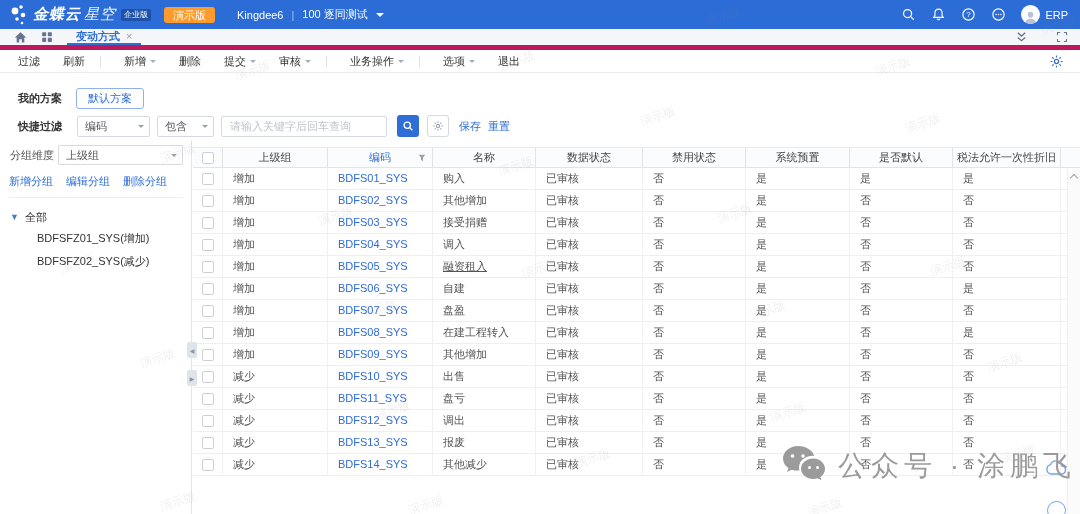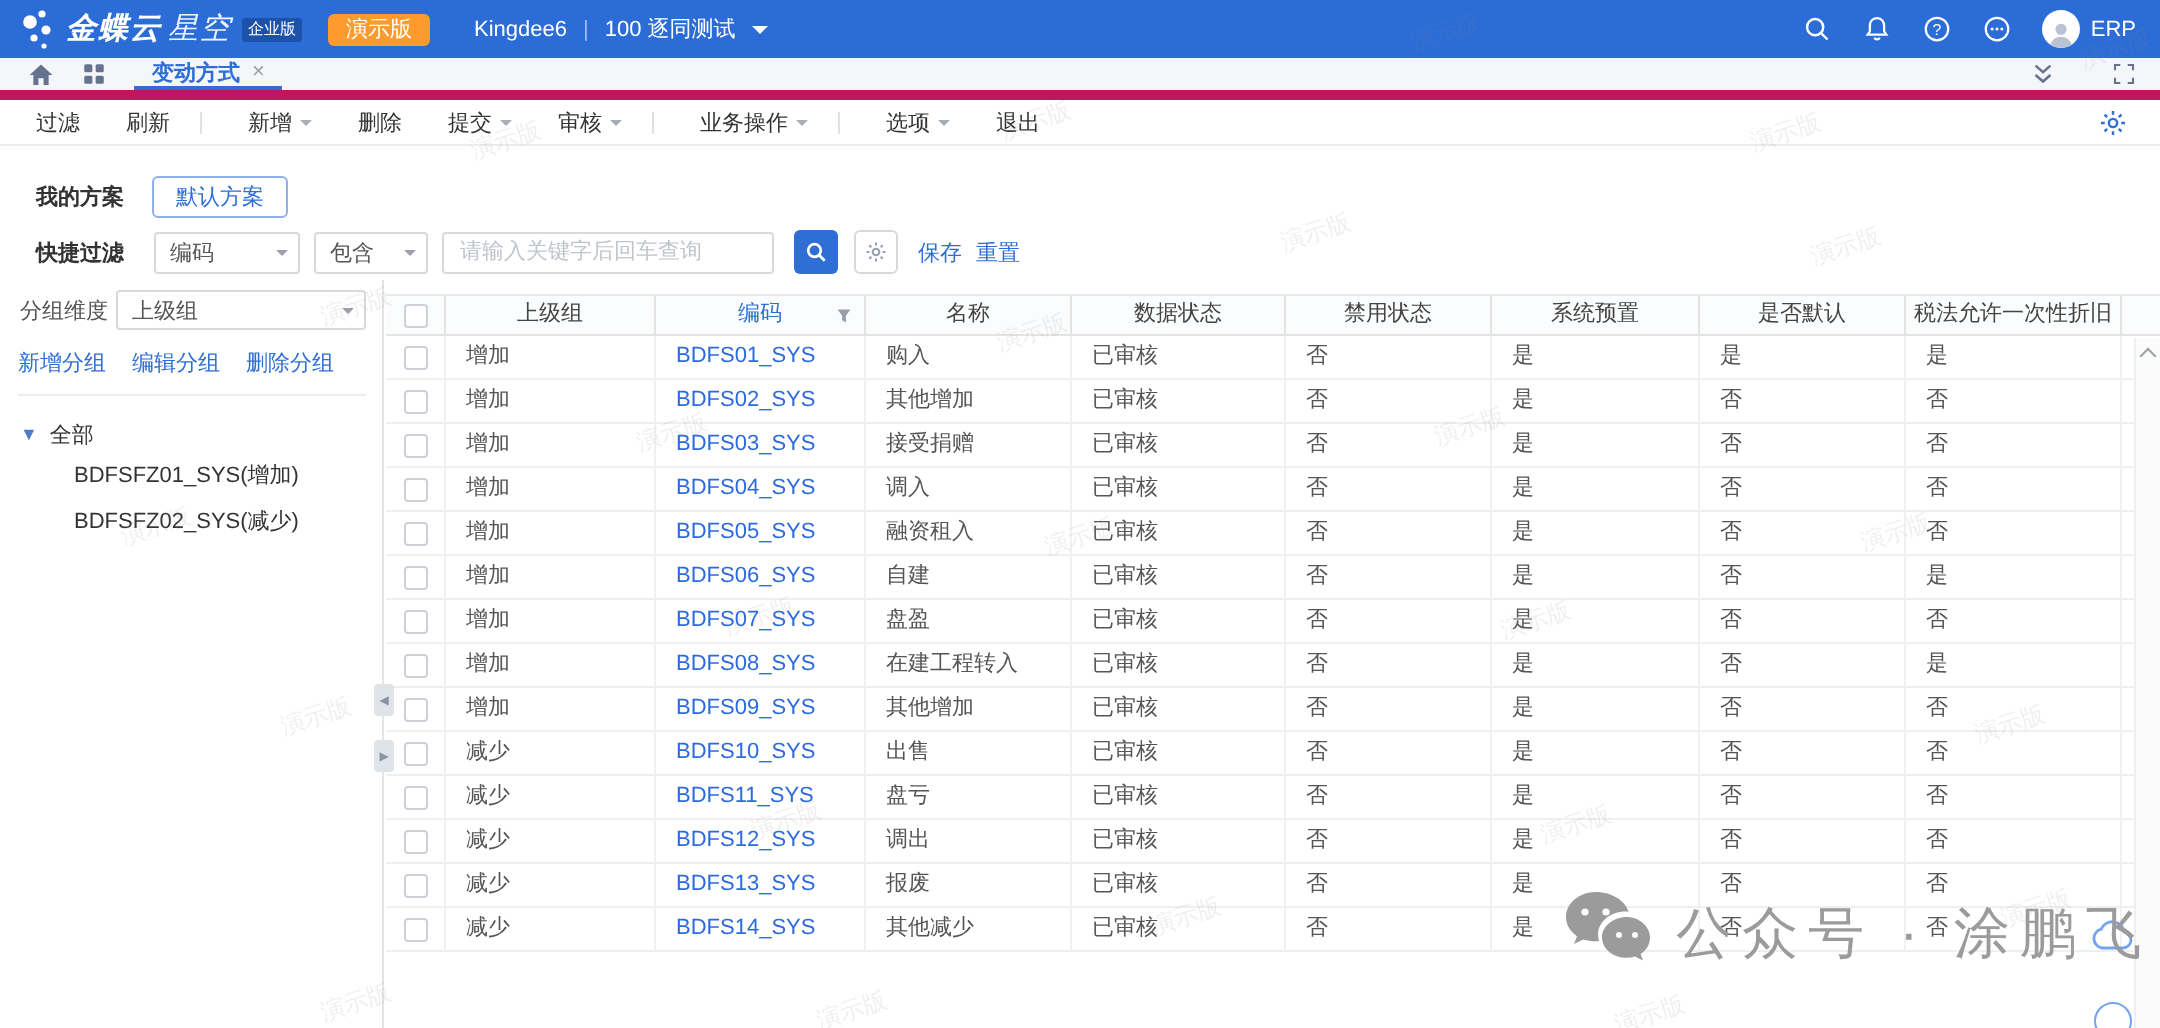--- a/index.html
+++ b/index.html
@@ -382,21 +382,21 @@
             <div class="td" style="width: 104px;">是</div>
             <div class="td" style="width: 103px;">否</div>
             <div class="td" style="width: 108px;">否</div>
           </div>
           <div class="trow">
             <div class="td col-check" style="width: 30px; padding: 0px;">
               <span class="checkbox"></span>
             </div>
             <div class="td" style="width: 105px;">增加</div>
             <div class="td td-link" style="width: 105px;">BDFS05_SYS</div>
-            <div class="td" style="width: 103px;">融资租入</div>
+            <div class="td" style="width: 103px; text-decoration: underline;">融资租入</div>
             <div class="td" style="width: 107px;">已审核</div>
             <div class="td" style="width: 103px;">否</div>
             <div class="td" style="width: 104px;">是</div>
             <div class="td" style="width: 103px;">否</div>
             <div class="td" style="width: 108px;">否</div>
           </div>
           <div class="trow">
             <div class="td col-check" style="width: 30px; padding: 0px;">
               <span class="checkbox"></span>
             </div>

